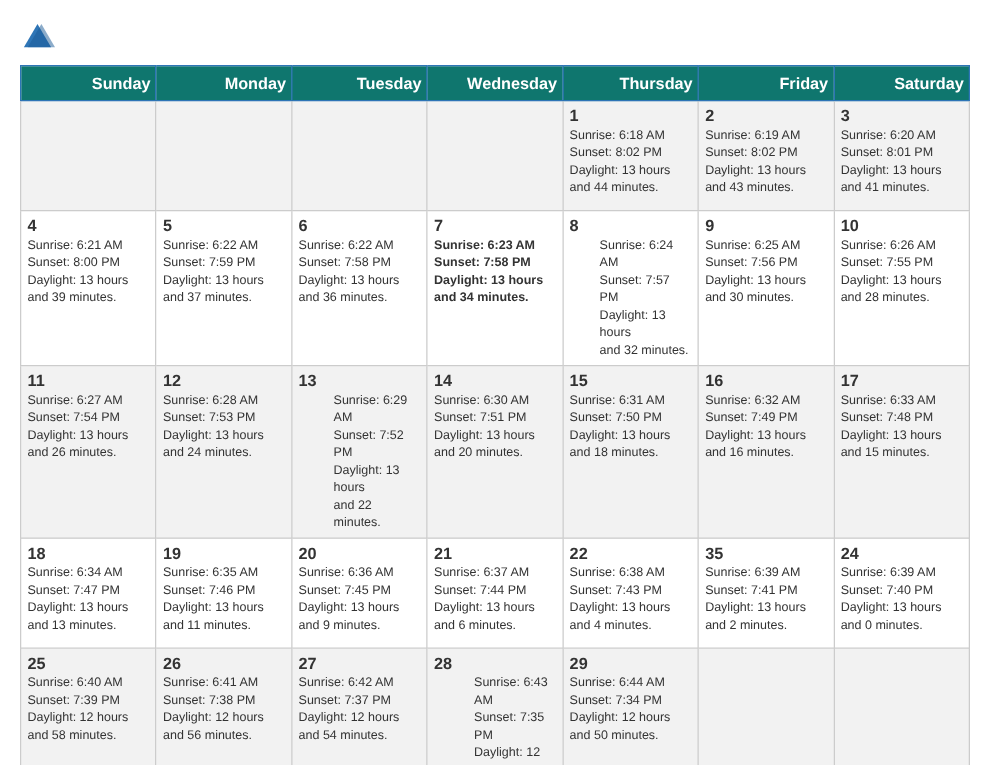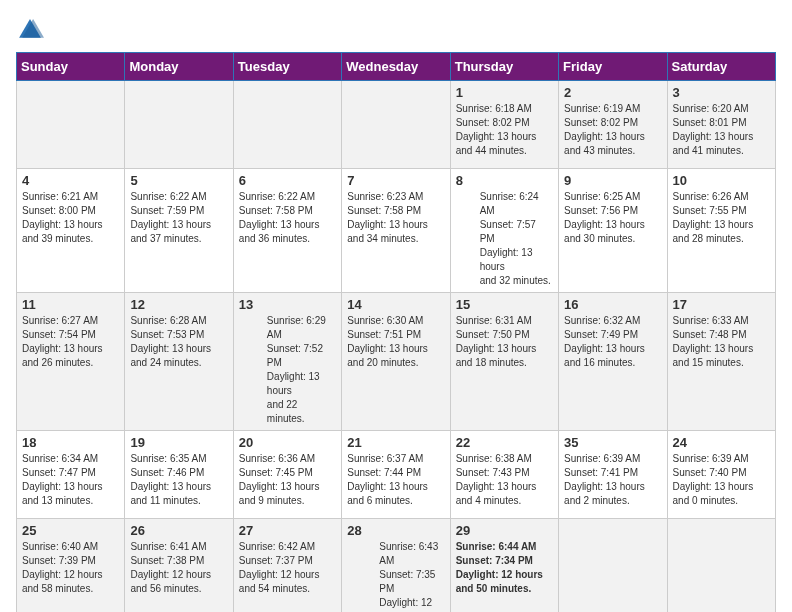--- a/index.html
+++ b/index.html
@@ -43,23 +43,23 @@
     .location {
       font-size: 14px;
       color: #333;
     }
     table {
       width: 100%;
       border-collapse: collapse;
       table-layout: fixed;
     }
     thead tr th {
-      background-color: #701a75;
+      background-color: #0f766e;
       color: #fff;
-      text-align: left;
+      text-align: right;
       padding: 6px 4px;
       font-size: 13px;
       font-weight: bold;
       border: 1px solid #2e75b6;
     }
     tbody tr td {
       border: 1px solid #ccc;
       vertical-align: top;
       padding: 4px 5px;
       height: 88px;
@@ -166,21 +166,21 @@
         </td>
         <td>
           <div class="day-number">6</div>
           <div class="day-info" style="white-space: pre-line;">Sunrise: 6:22 AM
 Sunset: 7:58 PM
 Daylight: 13 hours
 and 36 minutes.</div>
         </td>
         <td>
           <div class="day-number">7</div>
-          <div class="day-info" style="white-space: pre-line;">Sunrise: 6:23 AM
+          <div class="day-info" style="white-space: pre-line; font-weight: bold;">Sunrise: 6:23 AM
 Sunset: 7:58 PM
 Daylight: 13 hours
 and 34 minutes.</div>
         </td>
         <td>
           <div class="day-number">8</div>
           <div class="day-info" style="white-space: pre-line; margin-left: 24px;">Sunrise: 6:24 AM
 Sunset: 7:57 PM
 Daylight: 13 hours
 and 32 minutes.</div>
@@ -326,21 +326,21 @@
         </td>
         <td>
           <div class="day-number">28</div>
           <div class="day-info" style="white-space: pre-line; margin-left: 32px;">Sunrise: 6:43 AM
 Sunset: 7:35 PM
 Daylight: 12 hours
 and 52 minutes.</div>
         </td>
         <td>
           <div class="day-number">29</div>
-          <div class="day-info" style="white-space: pre-line; font-weight: bold;">Sunrise: 6:44 AM
+          <div class="day-info" style="white-space: pre-line;">Sunrise: 6:44 AM
 Sunset: 7:34 PM
 Daylight: 12 hours
 and 50 minutes.</div>
         </td>
         <td class="empty-cell"></td>
         <td class="empty-cell"></td>
       </tr>
     </tbody>
 </table>
 

